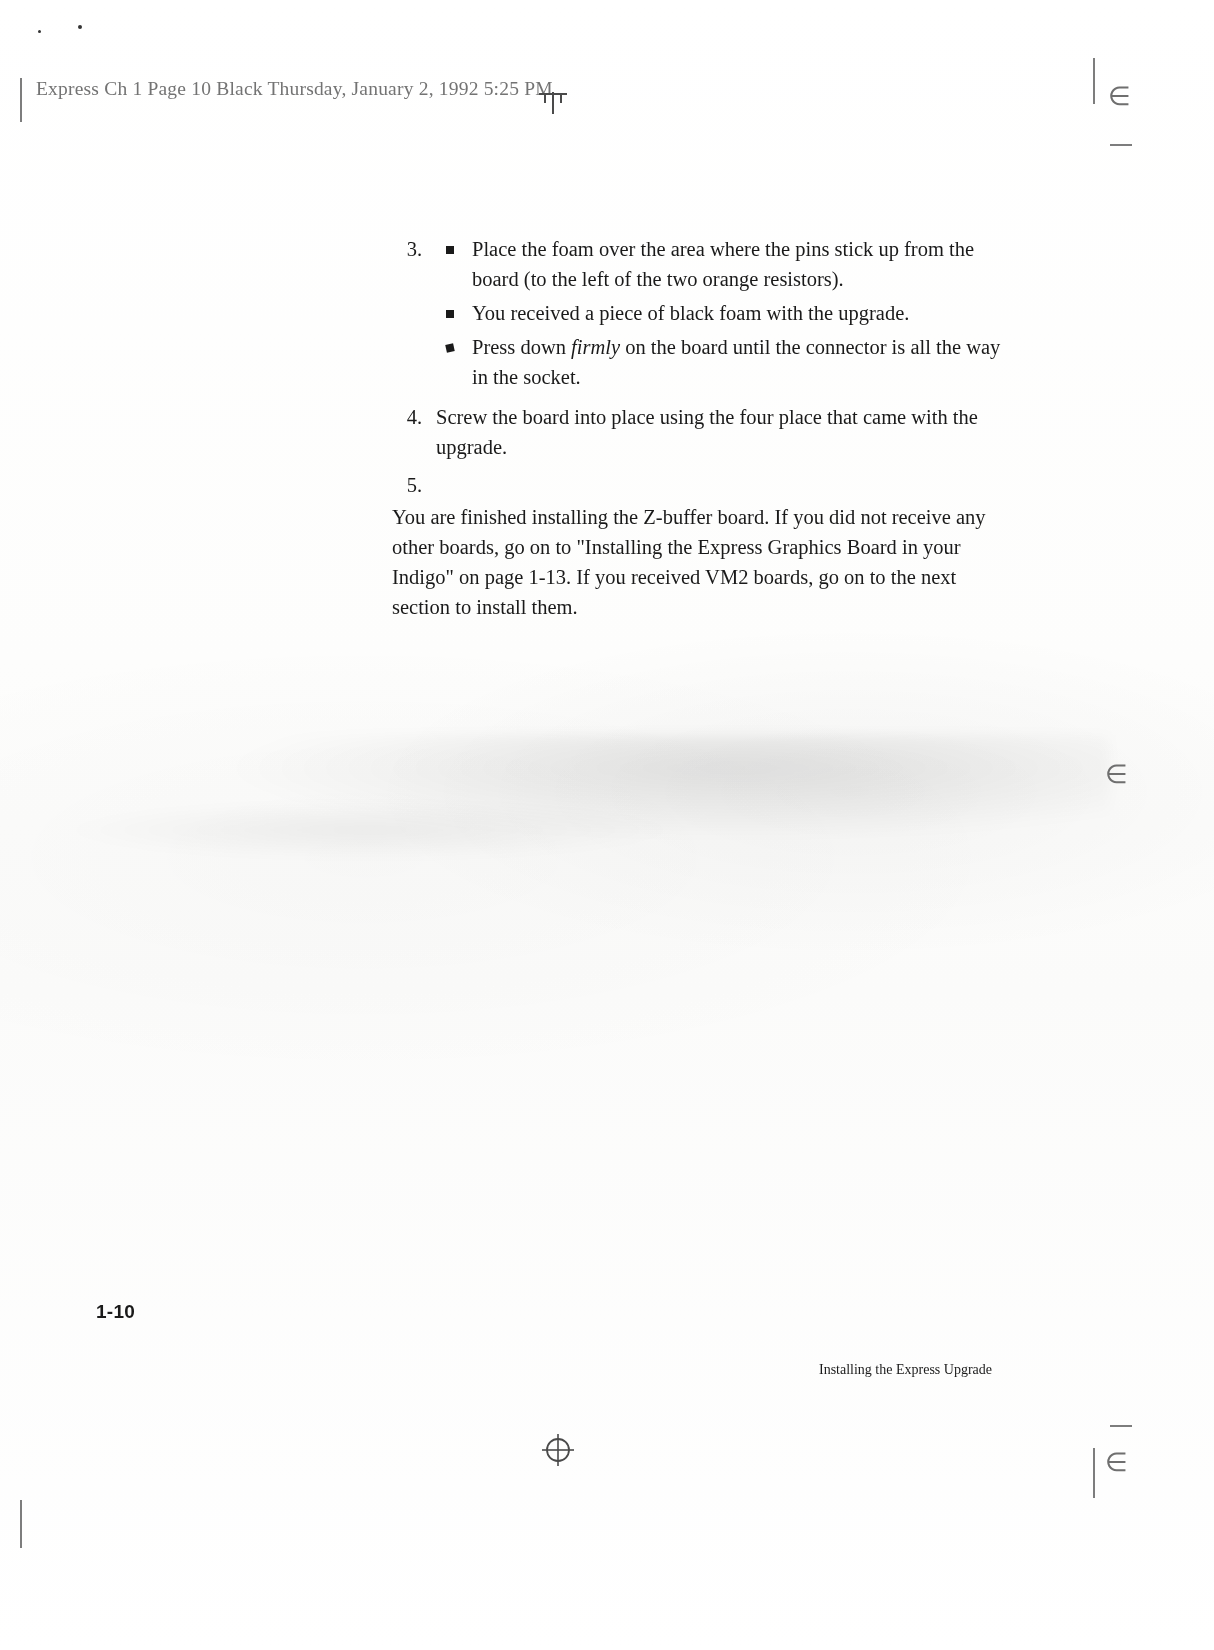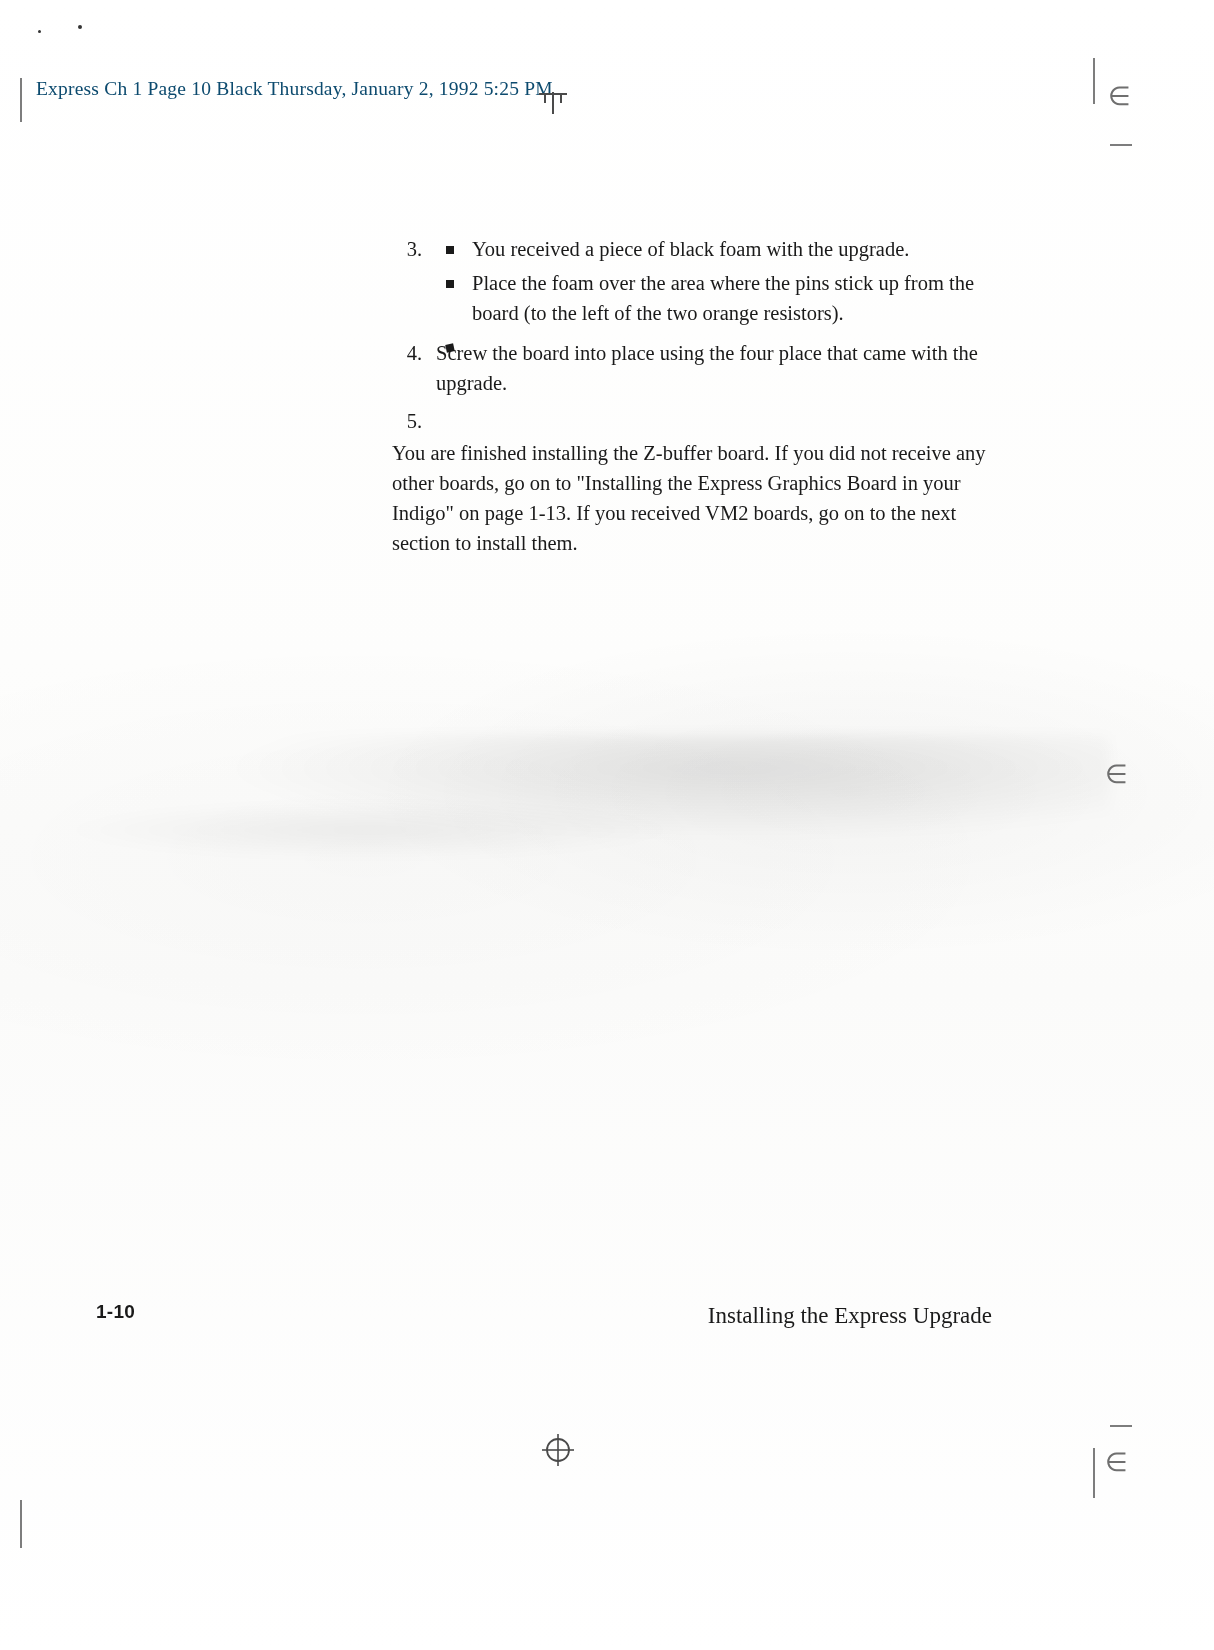--- a/index.html
+++ b/index.html
@@ -48,21 +48,21 @@
   }
 
   
   .slug {
     position: absolute;
     left: 36px;
     top: 78px;
     font-size: 19.5px;
     letter-spacing: 0.2px;
     white-space: nowrap;
-    color: #0c4a6e;
+    color: #737373;
   }
 
   
   .crop-line {
     position: absolute;
     background: #7d7d7d;
   }
   .tl-v { left: 20px; top: 78px; width: 1.5px; height: 44px; }
   .bl-v { left: 20px; top: 1500px; width: 1.5px; height: 48px; }
   .tr-v { left: 1093px; top: 58px; width: 1.5px; height: 46px; }
@@ -180,22 +180,22 @@
     left: 96px;
     top: 1301px;
     font-family: "Liberation Sans", sans-serif;
     font-weight: bold;
     font-size: 19px;
     letter-spacing: 0.3px;
   }
   .running-foot {
     position: absolute;
     right: 222px;
-    top: 1303px;
-    font-size: 23px;
+    top: 1362px;
+    font-size: 14px;
     white-space: nowrap;
   }
 </style>
 </head>
 <body>
 
 <div class="page"></div>
 <div class="scan-smudge"></div>
 <div class="scan-smudge2"></div>
 
@@ -228,28 +228,29 @@
 <div class="corner-mark cm-3">∈</div>
 
 <div class="content">
   <ol class="steps">
 
     <li>
       <span class="num">3.</span>
       <ul class="bullets">
         <li>
           <span class="sq"></span>
-          <span>You received a piece of black foam with the upgrade.</span>
+          <span>Place the foam over the area where the pins stick up from the board (to the left of the two orange resistors).</span>
         </li>
         <li>
           <span class="sq"></span>
-          <span>Place the foam over the area where the pins stick up from the board (to the left of the two orange resistors).</span>
+          <span>You received a piece of black foam with the upgrade.</span>
         </li>
         <li class="tilt">
           <span class="sq"></span>
+          <span><span>Press down </span><em>firmly</em><span> on the board until the connector is all the way in the socket.</span></span>
         </li>
       </ul>
     </li>
 
     <li>
       <span class="num">4.</span>
       <span class="step-text">Screw the board into place using the four place that came with the upgrade.</span>
     </li>
 
     <li>

